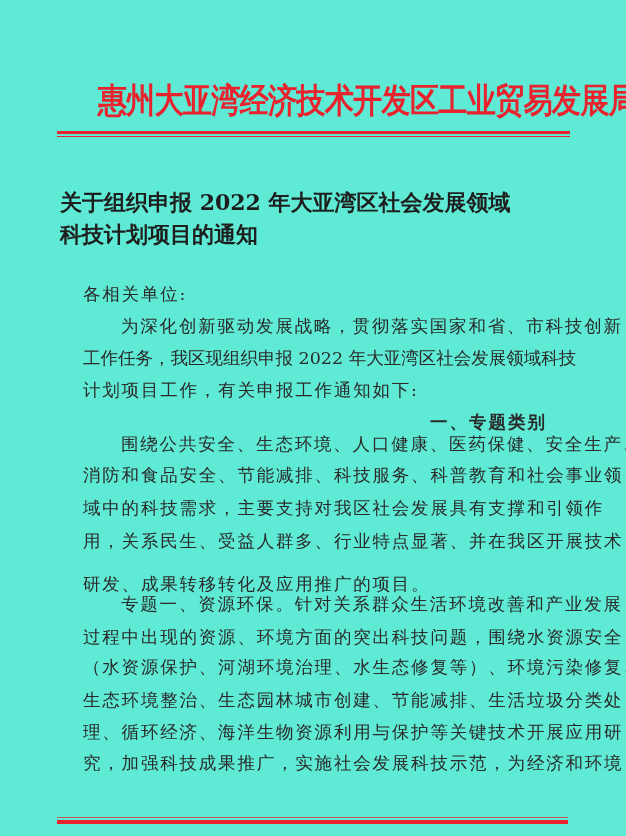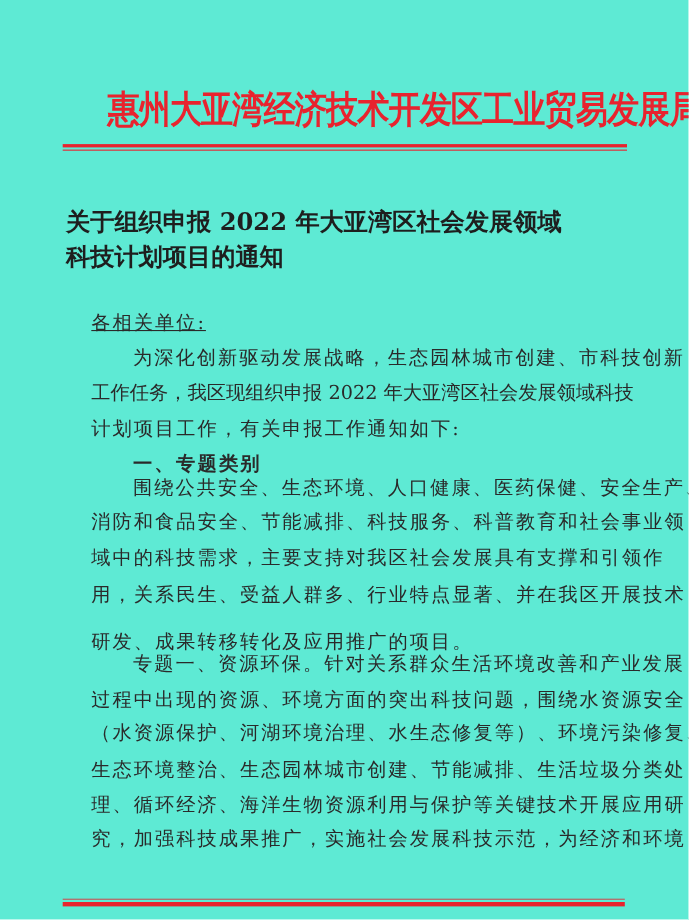--- a/index.html
+++ b/index.html
@@ -33,41 +33,41 @@
   .doc-title.l1 { top: 186px; }
   .doc-title.l2 { top: 218px; }
 
   .line {
     position: absolute; left: 83px; width: 464px; height: 32px;
     font-family: "DejaVu Serif", "Liberation Serif", serif;
     font-size: 17.5px; line-height: 32px; color: #2a2a2a;
     white-space: nowrap; letter-spacing: 1.8px;
   }
   .line.indent { padding-left: 38px; width: 426px; }
-  .line.heading { font-weight: bold; font-family: "DejaVu Sans", "Liberation Sans", sans-serif; letter-spacing: 2px; }
+  .line.heading { font-weight: bold; font-family: "DejaVu Sans", "Liberation Sans", sans-serif; letter-spacing: 2px; text-align: right; }
   .line.justify { text-align: justify; text-align-last: justify; letter-spacing: 0; }
 </style>
 </head>
 <body>
 
 <div class="page">
 
   <div class="org-title">惠州大亚湾经济技术开发区工业贸易发展局</div>
 
   <div class="rule rule-top">
     <div class="thick"></div>
     <div class="thin"></div>
   </div>
 
   <div class="doc-title l1">关于组织申报 2022 年大亚湾区社会发展领域</div>
   <div class="doc-title l2">科技计划项目的通知</div>
 
-  <div class="line" style="top:278px;text-decoration:underline;">各相关单位:</div>
+  <div class="line" style="top:278px;">各相关单位:</div>
 
-  <div class="line indent" style="top:310px;">为深化创新驱动发展战略，生态园林城市创建、市科技创新</div>
+  <div class="line indent" style="top:310px;">为深化创新驱动发展战略，贯彻落实国家和省、市科技创新</div>
   <div class="line justify" style="top:342px;">工作任务，我区现组织申报 2022 年大亚湾区社会发展领域科技</div>
   <div class="line" style="top:374px;">计划项目工作，有关申报工作通知如下:</div>
   <div class="line indent heading" style="top:406px;">一、专题类别</div>
   <div class="line indent" style="top:428px;">围绕公共安全、生态环境、人口健康、医药保健、安全生产、</div>
   <div class="line" style="top:459px;">消防和食品安全、节能减排、科技服务、科普教育和社会事业领</div>
   <div class="line" style="top:492px;">域中的科技需求，主要支持对我区社会发展具有支撑和引领作</div>
   <div class="line" style="top:525px;">用，关系民生、受益人群多、行业特点显著、并在我区开展技术</div>
   <div class="line" style="top:568px;">研发、成果转移转化及应用推广的项目。</div>
   <div class="line indent" style="top:588px;">专题一、资源环保。针对关系群众生活环境改善和产业发展</div>
   <div class="line" style="top:621px;">过程中出现的资源、环境方面的突出科技问题，围绕水资源安全</div>

